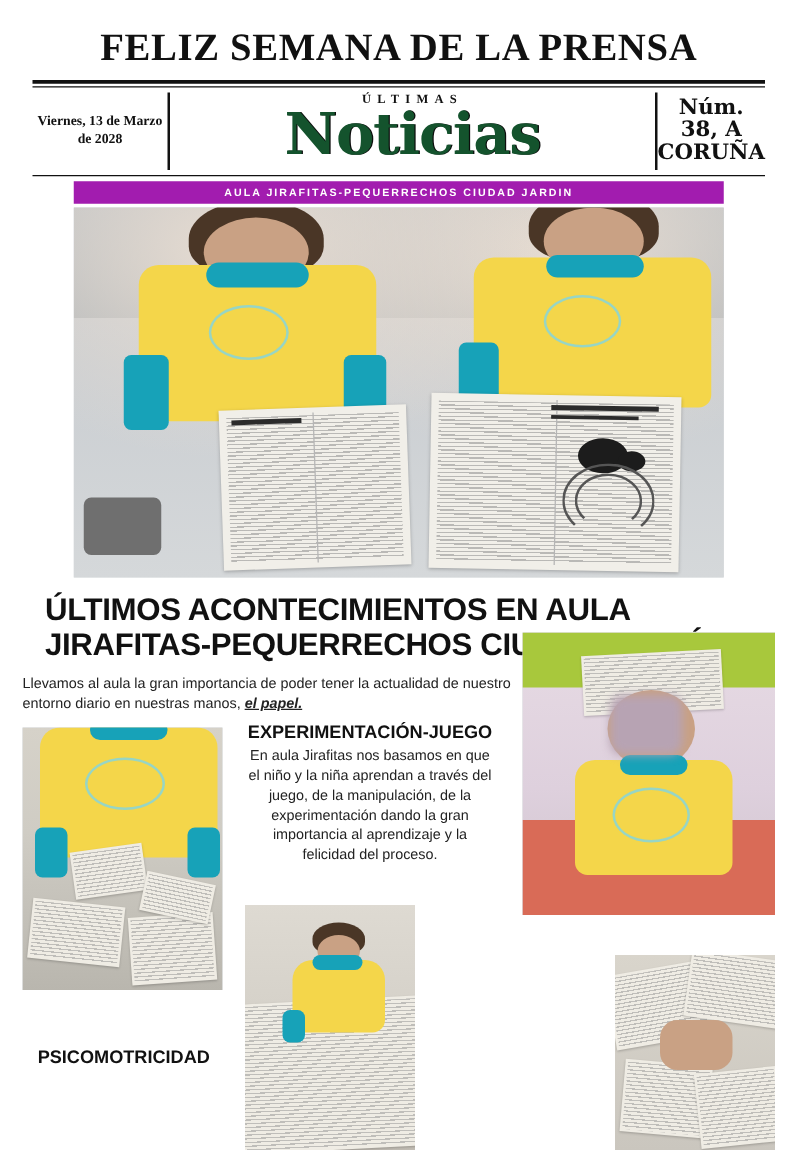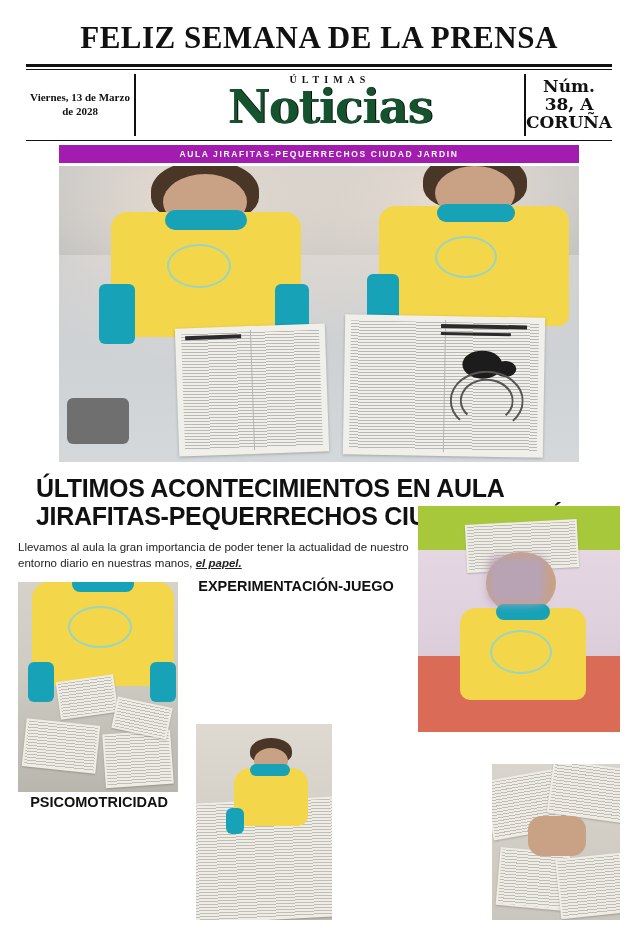--- a/index.html
+++ b/index.html
@@ -360,20 +360,21 @@
       <div class="cuff" style="left:122px; top:86px; width:26px; height:40px;"></div>
     </div>
     <div class="shred" style="left:40px; top:96px; width:58px; height:38px; transform:rotate(-8deg);"></div>
     <div class="shred" style="left:6px; top:140px; width:74px; height:48px; transform:rotate(6deg);"></div>
     <div class="shred" style="left:86px; top:150px; width:68px; height:54px; transform:rotate(-4deg);"></div>
     <div class="shred" style="left:96px; top:120px; width:56px; height:32px; transform:rotate(12deg);"></div>
   </div>
 
   <div class="sec" style="left:196px; top:578px; width:200px;">
     <h3>EXPERIMENTACIÓN-JUEGO</h3>
+    <p>En aula Jirafitas nos basamos en que el niño y la niña aprendan a través del juego, de la manipulación, de la experimentación dando la gran importancia al aprendizaje y la felicidad del proceso.</p>
   </div>
 
   <div class="photo" id="photo-hat" style="left:418px; top:506px; width:202px; height:226px;">
     <div class="pbg"></div>
     <div style="position:absolute; left:0; top:0; width:100%; height:44px; background:#a8c83c;"></div>
     <div style="position:absolute; left:0; top:150px; width:100%; height:76px; background:#d96b57;"></div>
     <div class="shred" style="left:48px; top:16px; width:112px; height:48px; transform:rotate(-3deg);"></div>
     <div class="kid" style="left:40px; top:44px; width:130px; height:150px;">
       <div class="head" style="left:28px; top:2px; width:70px; height:62px;"></div>
       <div class="shirt" style="left:2px; top:58px; width:126px; height:92px;"></div>
@@ -400,17 +401,17 @@
 
   <div class="photo" id="photo-tear" style="left:492px; top:764px; width:128px; height:156px;">
     <div class="pbg"></div>
     <div class="shred" style="left:-4px; top:10px; width:80px; height:60px; transform:rotate(-10deg);"></div>
     <div class="shred" style="left:58px; top:0px; width:76px; height:54px; transform:rotate(8deg);"></div>
     <div class="shred" style="left:6px; top:86px; width:70px; height:58px; transform:rotate(5deg);"></div>
     <div class="shred" style="left:66px; top:92px; width:66px; height:60px; transform:rotate(-6deg);"></div>
     <div style="position:absolute; left:36px; top:52px; width:58px; height:40px; background:#c9a184; border-radius:14px;"></div>
   </div>
 
-  <div class="sec" style="left:18px; top:794px; width:162px;">
+  <div class="sec" style="left:18px; top:838px; width:162px;">
     <h3>PSICOMOTRICIDAD</h3>
   </div>
 
 </div>
 
 </body></html>

